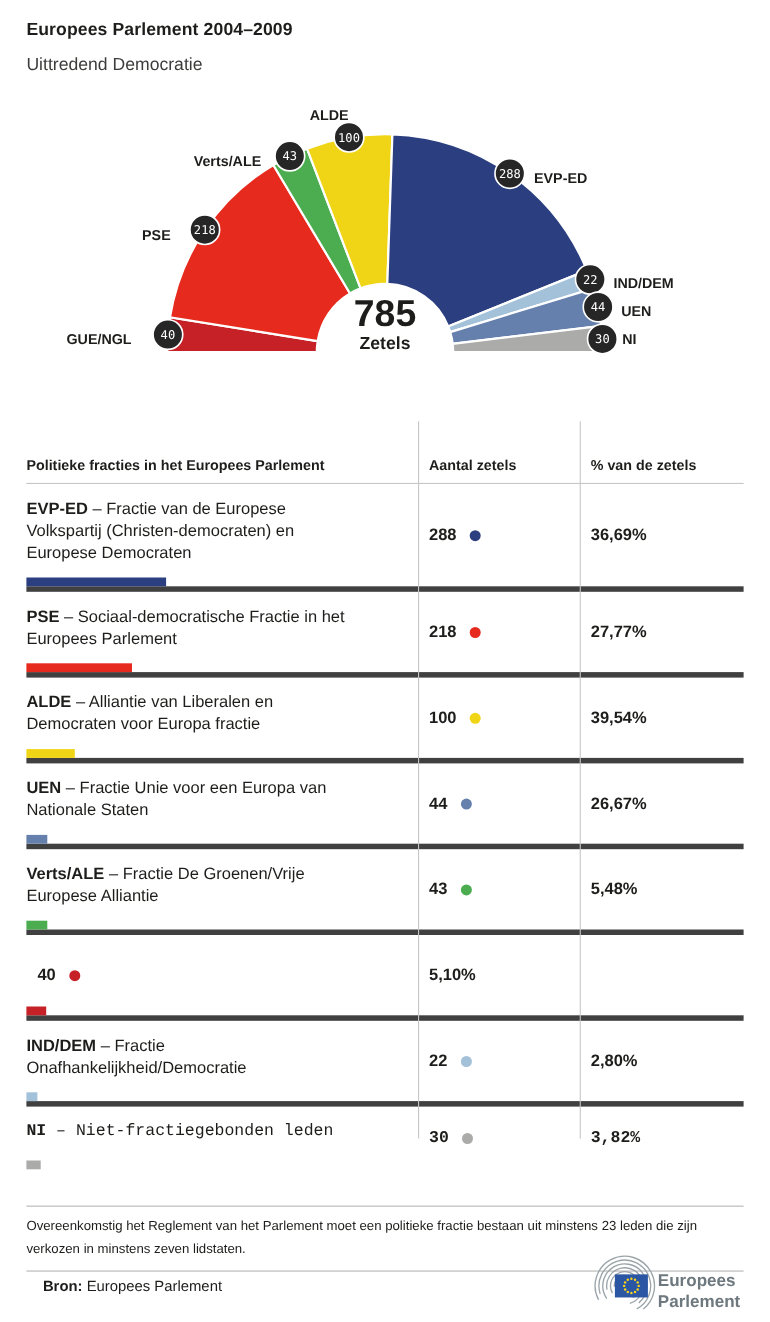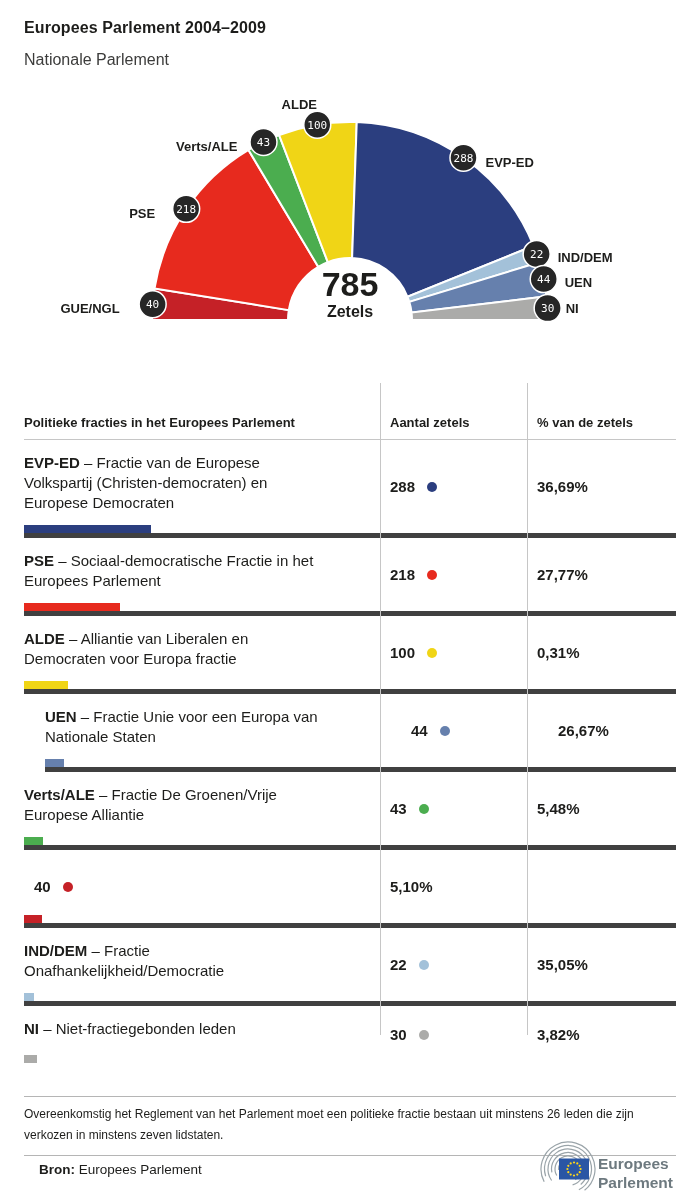--- a/index.html
+++ b/index.html
@@ -35,21 +35,21 @@
   .source b{font-weight:bold;}
   #eplogo{position:absolute;left:528px;top:1140px;}
   .logo-text{fill:#6d797f;font-size:15.5px;font-weight:bold;font-family:"Liberation Sans",sans-serif;}
 </style>
 </head>
 <body>
 
 <div id="page">
 
   <div class="title">Europees Parlement 2004–2009</div>
-  <div class="subtitle">Nationale Parlement</div>
+  <div class="subtitle">Uittredend Democratie</div>
 
   <svg id="hemicycle" viewBox="0 0 700 345">
       <path d="M 152 320 A 198 198 0 0 1 154.53155854883036 288.4391318774234 L 288.79271025266405 310.11730392121336 A 62 62 0 0 0 288 320 Z" fill="#c52127" stroke="#fff" stroke-width="2"></path>
       <path d="M 154.53155854883036 288.4391318774234 A 198 198 0 0 1 248.49453552904862 149.9981156500422 L 318.2154606202071 266.76708671870006 A 62 62 0 0 0 288.79271025266405 310.11730392121336 Z" fill="#e72a1e" stroke="#fff" stroke-width="2"></path>
       <path d="M 248.49453552904862 149.9981156500422 A 198 198 0 0 1 279.10479749577013 135.1274215523453 L 327.80049214514014 262.1106067487142 A 62 62 0 0 0 318.2154606202071 266.76708671870006 Z" fill="#4bad4f" stroke="#fff" stroke-width="2"></path>
       <path d="M 279.10479749577013 135.1274215523453 A 198 198 0 0 1 356.7341156366773 122.11454907802883 L 352.1086624720909 258.03586890322117 A 62 62 0 0 0 327.80049214514014 262.1106067487142 Z" fill="#f0d516" stroke="#fff" stroke-width="2"></path>
       <path d="M 356.7341156366773 122.11454907802883 A 198 198 0 0 1 533.5659076164915 245.78707955528412 L 407.4802336980933 296.76161076983647 A 62 62 0 0 0 352.1086624720909 258.03586890322117 Z" fill="#2b3e7f" stroke="#fff" stroke-width="2"></path>
       <path d="M 533.5659076164915 245.78707955528412 A 198 198 0 0 1 539.3804896289408 262.2156582809613 L 409.30096139896125 301.9059131990889 A 62 62 0 0 0 407.4802336980933 296.76161076983647 Z" fill="#a3c1d9" stroke="#fff" stroke-width="2"></path>
       <path d="M 539.3804896289408 262.2156582809613 A 198 198 0 0 1 546.574666833218 296.2850182498624 L 411.5536835538359 312.5740966236943 A 62 62 0 0 0 409.30096139896125 301.9059131990889 Z" fill="#6680ad" stroke="#fff" stroke-width="2"></path>
       <path d="M 546.574666833218 296.2850182498624 A 198 198 0 0 1 548 320 L 412 320 A 62 62 0 0 0 411.5536835538359 312.5740966236943 Z" fill="#ababa9" stroke="#fff" stroke-width="2"></path>
@@ -105,24 +105,24 @@
           </div>
           <div class="pct c3">27,77%</div>
           <div class="sharebar" style="background: rgb(231, 42, 30); width: 96px;"></div>
         </div>
         <div class="tr" style="height: 78px;">
           <div class="name c1"><b>ALDE</b> – Alliantie van Liberalen en<br>Democraten voor Europa fractie</div>
           <div class="seats c2">
             <span>100</span>
             <span class="dot" style="background: rgb(240, 213, 22);"></span>
           </div>
-          <div class="pct c3">0,31%</div>
+          <div class="pct c3">39,54%</div>
           <div class="sharebar" style="background: rgb(240, 213, 22); width: 44px;"></div>
         </div>
-        <div class="tr" style="height: 78px; margin-left: 21px;">
+        <div class="tr" style="height: 78px;">
           <div class="name c1"><b>UEN</b> – Fractie Unie voor een Europa van<br>Nationale Staten</div>
           <div class="seats c2">
             <span>44</span>
             <span class="dot" style="background: rgb(102, 128, 173);"></span>
           </div>
           <div class="pct c3">26,67%</div>
           <div class="sharebar" style="background: rgb(102, 128, 173); width: 19px;"></div>
         </div>
         <div class="tr" style="height: 78px;">
           <div class="name c1"><b>Verts/ALE</b> – Fractie De Groenen/Vrije<br>Europese Alliantie</div>
@@ -140,38 +140,38 @@
           </div>
           <div class="pct c3">5,10%</div>
           <div class="sharebar" style="background: rgb(197, 33, 39); width: 18px;"></div>
         </div>
         <div class="tr" style="height: 78px;">
           <div class="name c1"><b>IND/DEM</b> – Fractie<br>Onafhankelijkheid/Democratie</div>
           <div class="seats c2">
             <span>22</span>
             <span class="dot" style="background: rgb(163, 193, 217);"></span>
           </div>
-          <div class="pct c3">35,05%</div>
+          <div class="pct c3">2,80%</div>
           <div class="sharebar" style="background: rgb(163, 193, 217); width: 10px;"></div>
         </div>
-        <div class="tr last" style="height: 57px;">
+        <div class="tr last" style="height: 57px; font-family: Liberation Mono, monospace;">
           <div class="name c1"><b>NI</b> – Niet-fractiegebonden leden</div>
           <div class="seats c2">
             <span>30</span>
             <span class="dot" style="background: rgb(171, 171, 169);"></span>
           </div>
           <div class="pct c3">3,82%</div>
           <div class="sharebar" style="background: rgb(171, 171, 169); width: 13px;"></div>
         </div>
       </div>
   </div>
   <div class="vsep s1"></div>
   <div class="vsep s2"></div>
 
-  <div class="footnote">Overeenkomstig het Reglement van het Parlement moet een politieke fractie bestaan uit minstens 26 leden die zijn verkozen in minstens zeven lidstaten.</div>
+  <div class="footnote">Overeenkomstig het Reglement van het Parlement moet een politieke fractie bestaan uit minstens 23 leden die zijn verkozen in minstens zeven lidstaten.</div>
 
   <div class="source"><b>Bron:</b> <span>Europees Parlement</span></div>
 
   <svg id="eplogo" width="166" height="60" viewBox="0 0 166 60">
     <g fill="none" stroke="#9aa4a9" stroke-width="1.2">
       <circle cx="40" cy="29" r="6" stroke-dasharray="28 10" transform="rotate(160 40 29)"></circle>
       <circle cx="40" cy="29" r="9.5" stroke-dasharray="44 16" transform="rotate(175 40 29)"></circle>
       <circle cx="40" cy="29" r="13" stroke-dasharray="60 22" transform="rotate(150 40 29)"></circle>
       <circle cx="40" cy="29" r="16.5" stroke-dasharray="76 28" transform="rotate(168 40 29)"></circle>
       <circle cx="40" cy="29" r="20" stroke-dasharray="92 34" transform="rotate(145 40 29)"></circle>

